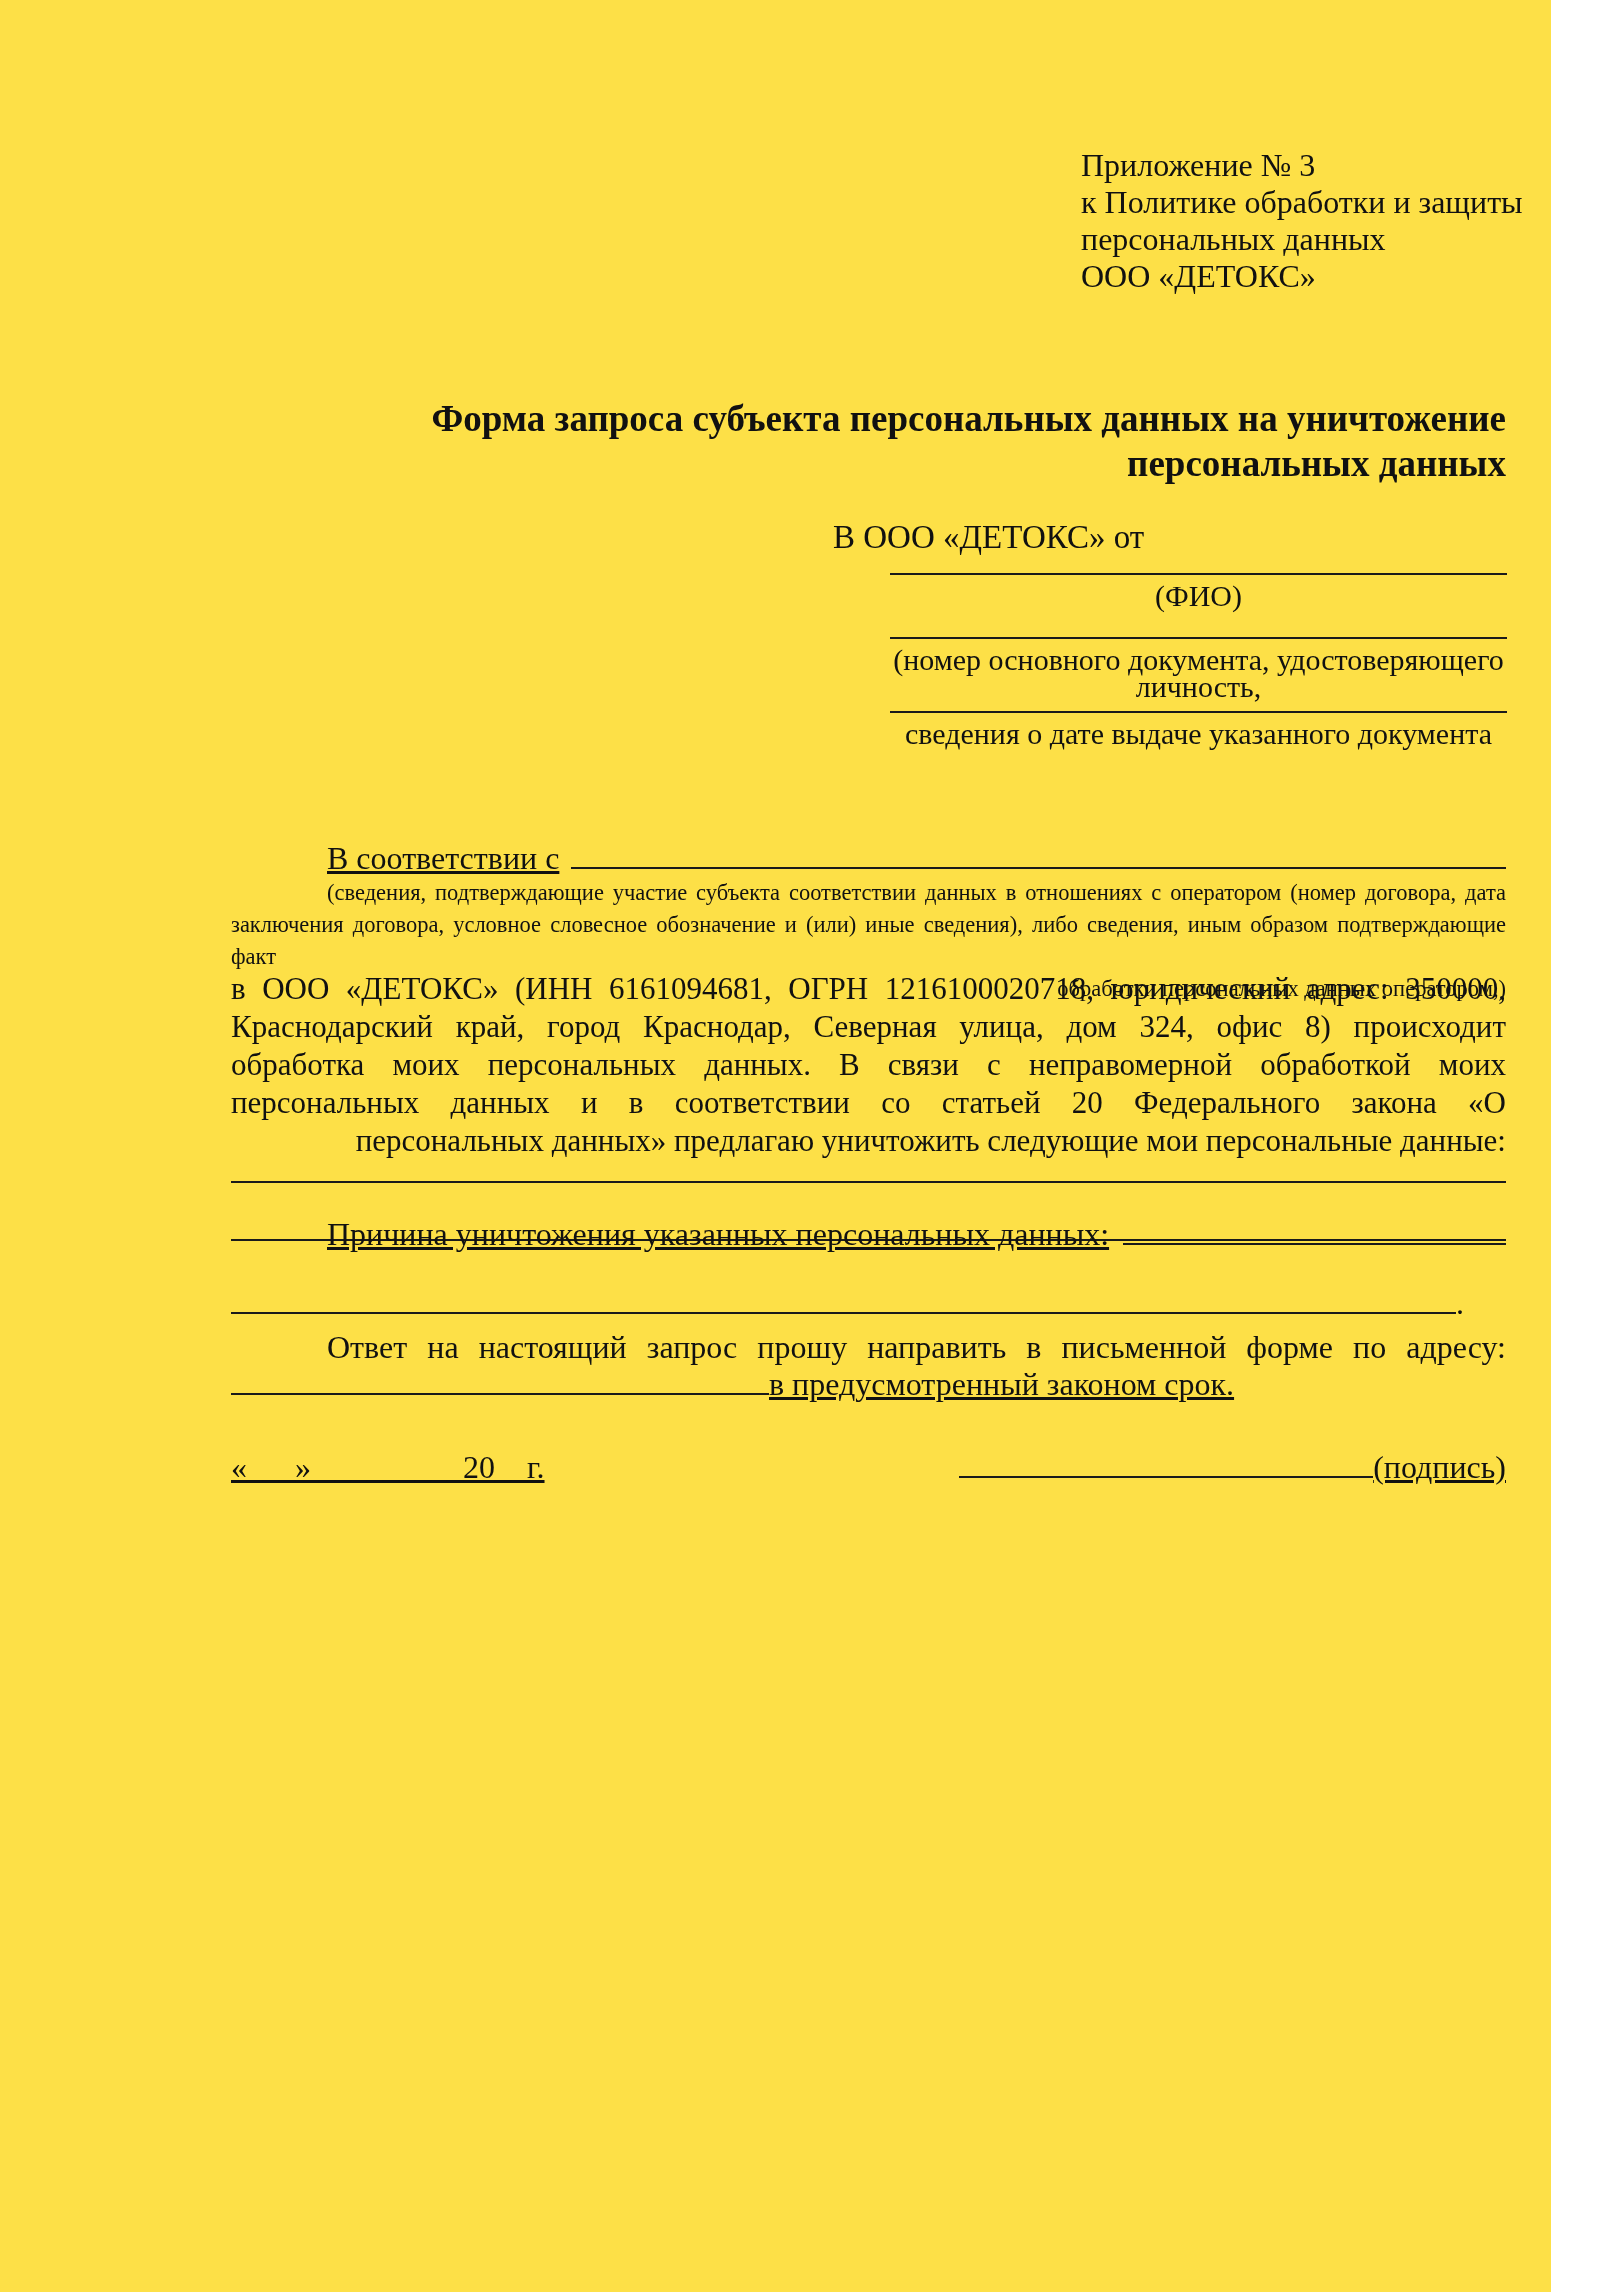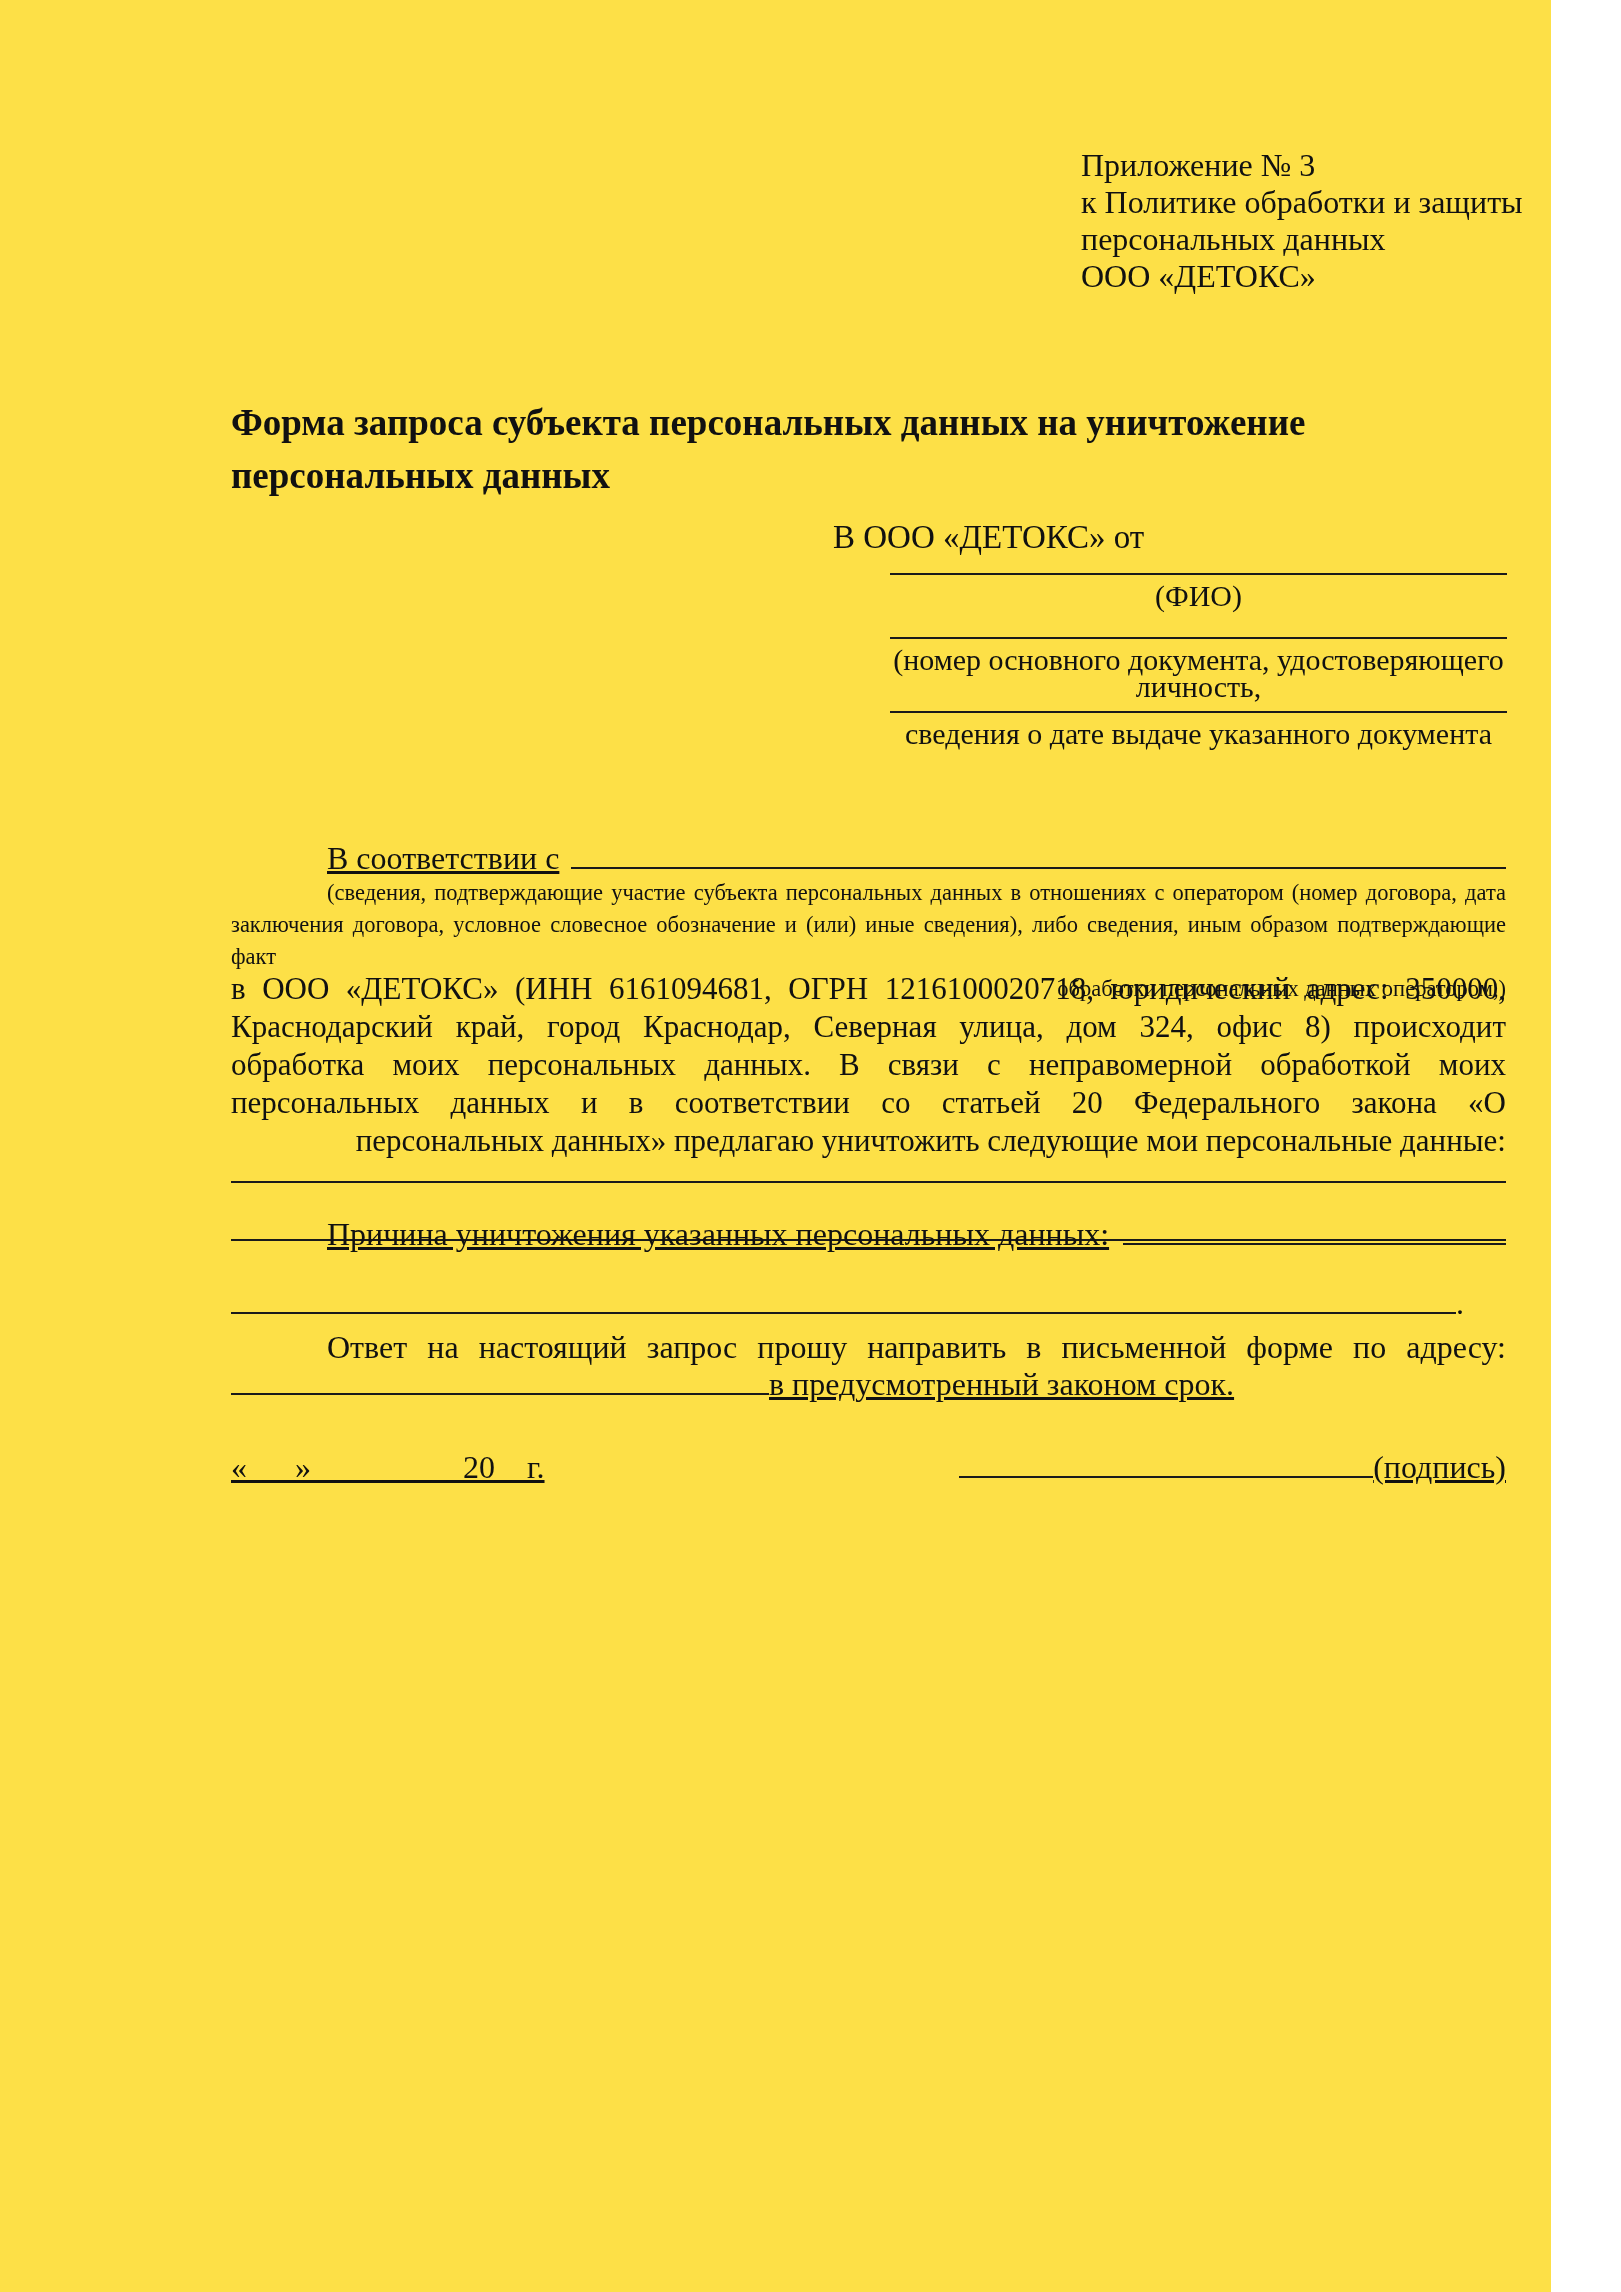--- a/index.html
+++ b/index.html
@@ -11,21 +11,21 @@
     font-family:"Liberation Serif","DejaVu Serif",serif;
     color:#111111;
     overflow:hidden;
   }
   .abs{position:absolute;}
   
   .appendix{left:1081px;top:147px;font-size:32px;line-height:37px;white-space:nowrap;}
   
   .doc-title{
     left:231px;top:396px;width:1275px;
-    text-align:left;font-weight:bold;font-size:37px;line-height:53px;
+    text-align:right;font-weight:bold;font-size:37px;line-height:45px;
   }
   
   .addr-intro{left:833px;top:519px;font-size:33px;white-space:nowrap;}
   
   .field{left:890px;width:617px;}
   .field .rule{border-top:2.9px solid #1a1a1a;height:0;}
   .field .cap{margin-top:6.9px;text-align:center;font-size:30px;line-height:27.4px;color:#111;}
   
   .accordance{left:231px;top:840px;width:1275px;display:flex;align-items:baseline;font-size:32px;}
   .indent{display:inline-block;width:96px;flex:0 0 96px;}
@@ -81,21 +81,21 @@
   </div>
 
   <div class="abs accordance">
     <span class="indent"></span>
     <span class="nowrap">В соответствии с</span>
     <span class="indent" style="width:11.8px;flex:0 0 11.8px;"></span>
     <span class="fill grow"></span>
   </div>
 
   <div class="abs note">
-    <div class="jl first">(сведения, подтверждающие участие субъекта персональных данных в отношениях с оператором (номер договора, дата</div>
+    <div class="jl first">(сведения, подтверждающие участие субъекта соответствии данных в отношениях с оператором (номер договора, дата</div>
     <div class="jl">заключения договора, условное словесное обозначение и (или) иные сведения), либо сведения, иным образом подтверждающие факт</div>
     <div class="lline">обработки персональных данных оператором,)</div>
   </div>
 
   <div class="abs bodypara">
     <div class="jline">в ООО «ДЕТОКС» (ИНН 6161094681, ОГРН 1216100020718, юридический адрес: 350000,</div>
     <div class="jline">Краснодарский край, город Краснодар, Северная улица, дом 324, офис 8) происходит</div>
     <div class="jline">обработка моих персональных данных. В связи с неправомерной обработкой моих</div>
     <div class="jline">персональных данных и в соответствии со статьей 20 Федерального закона «О</div>
     <div class="lline">персональных данных» предлагаю уничтожить следующие мои персональные данные:</div>

